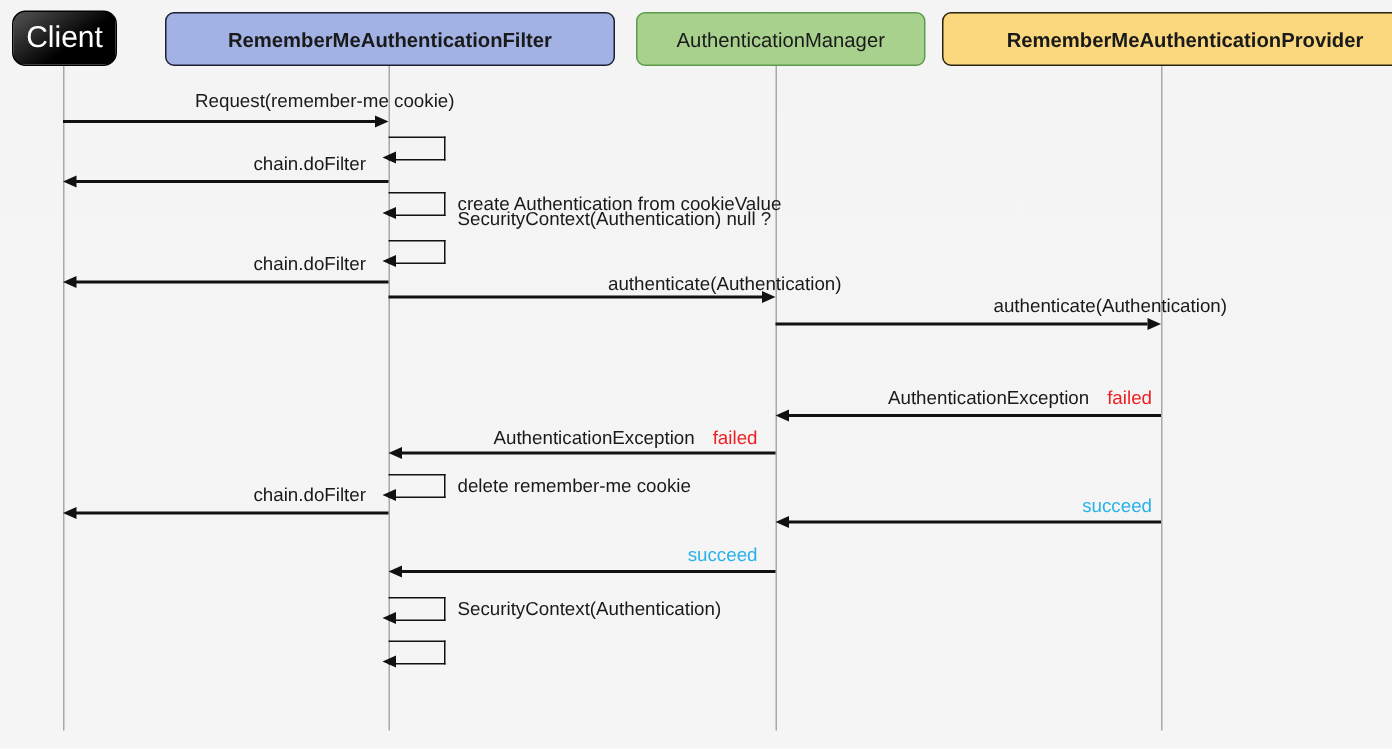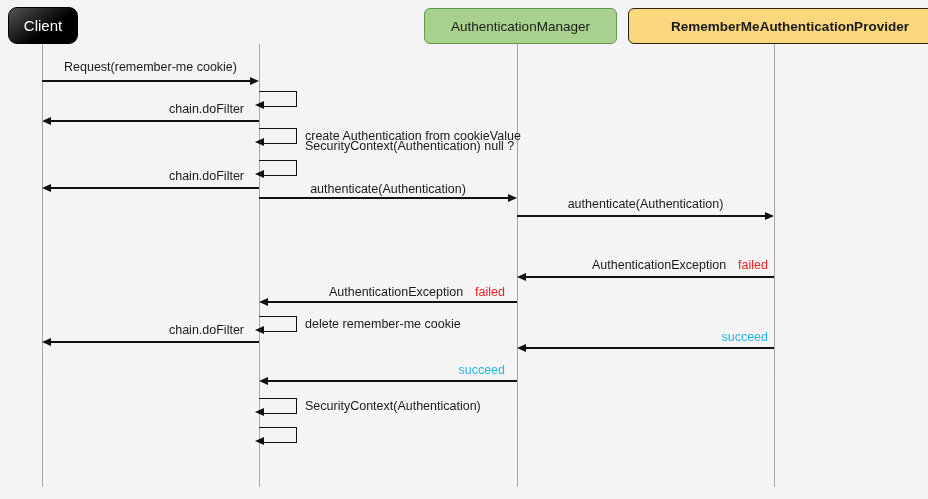--- a/index.html
+++ b/index.html
@@ -7,43 +7,46 @@
     position:relative;width:928px;height:499px;overflow:hidden;
     background:linear-gradient(180deg,#f4f4f4 0%,#f5f5f5 100%);
     font-family:"Liberation Sans", sans-serif;color:#1a1a1a;
   }
   .actor{
     position:absolute;display:flex;align-items:center;justify-content:center;
     font-size:13.5px;border-radius:6px;box-sizing:border-box;
   }
   .actor.client{
     background:linear-gradient(145deg,#555 0%,#000 60%);
-    color:#fff;border-radius:9px;font-size:15px;border:1px solid #000;
+    color:#fff;border-radius:9px;font-size:20px;border:1px solid #000;
   }
   .actor.filter{background:#a3b2e4;border:1.6px solid #1c2033;font-weight:bold;}
   .actor.manager{background:#a9d18e;border:1.4px solid #5d9b4d;}
   .actor.provider{background:#fbd87d;border:1.6px solid #2b2310;font-weight:bold;}
   .lifeline{position:absolute;width:1px;background:#a8a8a8;top:44px;height:443px;}
   .mline{position:absolute;height:1.5px;background:#111;}
   .ah-right{position:absolute;width:0;height:0;border-top:4px solid transparent;border-bottom:4px solid transparent;border-left:9px solid #111;}
   .ah-left{position:absolute;width:0;height:0;border-top:4px solid transparent;border-bottom:4px solid transparent;border-right:9px solid #111;}
   .selfloop{position:absolute;width:38px;height:16px;border:1.5px solid #111;border-left:none;box-sizing:border-box;}
   .mlabel{position:absolute;font-size:12.5px;white-space:pre;line-height:16px;}
-  .mlabel.center{text-align:center;}
+  .mlabel.center{text-align:right;padding-left:44px;}
   .mlabel.right{text-align:right;}
   .status-failed{color:#ed2024;margin-left:12px;}
   .status-succeed{color:#27b2ea;margin-left:12px;}
 </style>
 </head>
 <body>
 
 <div class="stage">
 
   <div class="actor client" style="left:8px;top:7px;width:70px;height:37px;">
       <span>Client</span>
+    </div>
+  <div class="actor filter" style="left:110px;top:8px;width:300px;height:36px;">
+      <span>RememberMeAuthenticationFilter</span>
     </div>
   <div class="actor manager" style="left:424px;top:8px;width:193px;height:36px;">
       <span>AuthenticationManager</span>
     </div>
   <div class="actor provider" style="left:628px;top:8px;width:324px;height:36px;">
       <span>RememberMeAuthenticationProvider</span>
     </div>
 
   <div class="lifeline" style="left:42px;"></div>
   <div class="lifeline" style="left:259px;"></div>

